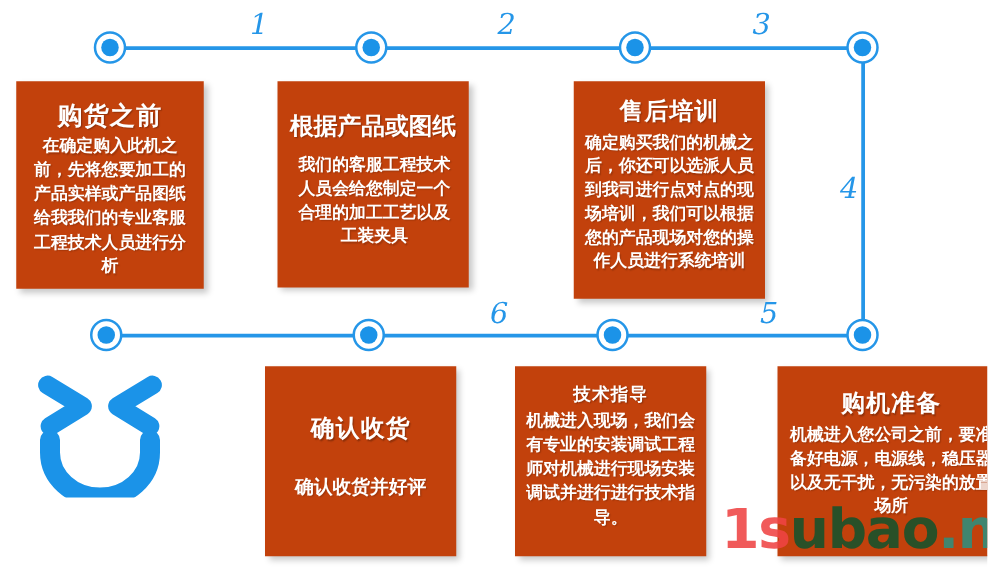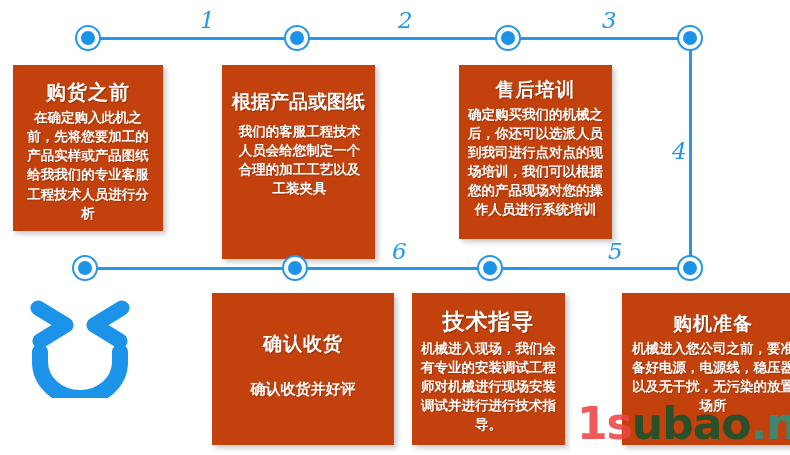--- a/index.html
+++ b/index.html
@@ -93,33 +93,33 @@
     letter-spacing: 0px;
     text-shadow: 1px 1px 1px rgba(0,0,0,0.18);
   }
   .card-body.centered {
     text-align: center;
     font-size: 15px;
   }
 
   
   #card-1 { left: 13px;  top: 65px;  width: 150px; height: 166px; }
-  #card-2 { left: 222px; top: 65px;  width: 153px; height: 194px; }
+  #card-2 { left: 222px; top: 65px;  width: 153px; height: 165px; }
   #card-3 { left: 459px; top: 65px;  width: 153px; height: 174px; }
-  #card-4 { left: 212px; top: 293px; width: 182px; height: 152px; }
+  #card-4 { left: 212px; top: 293px; width: 153px; height: 152px; }
   #card-5 { left: 412px; top: 293px; width: 153px; height: 152px; }
   #card-6 { left: 622px; top: 293px; width: 182px; height: 152px; }
 
   #card-1 .card-title { font-size: 20px; margin-top: 8px; }
   #card-2 .card-title { font-size: 19px; margin-top: 18px; letter-spacing: 0px; }
-  #card-2 .card-body  { padding: 6px 4px 0 6px; font-family: Liberation Mono, monospace; }
+  #card-2 .card-body  { padding: 6px 4px 0 6px; }
   #card-3 .card-title { font-size: 19px; margin-top: 6px; }
   #card-4 .card-title { font-size: 19px; margin-top: 32px; }
   #card-4 .card-body  { margin-top: 22px; }
-  #card-5 .card-title { font-size: 22px; margin-top: 8px; }
+  #card-5 .card-title { font-size: 14px; margin-top: 8px; }
   #card-6 .card-title { font-size: 19px; margin-top: 12px; }
 
   
   #smiley {
     position: absolute;
     left: 30px;
     top: 296px;
     width: 100px;
     height: 102px;
     z-index: 2;

